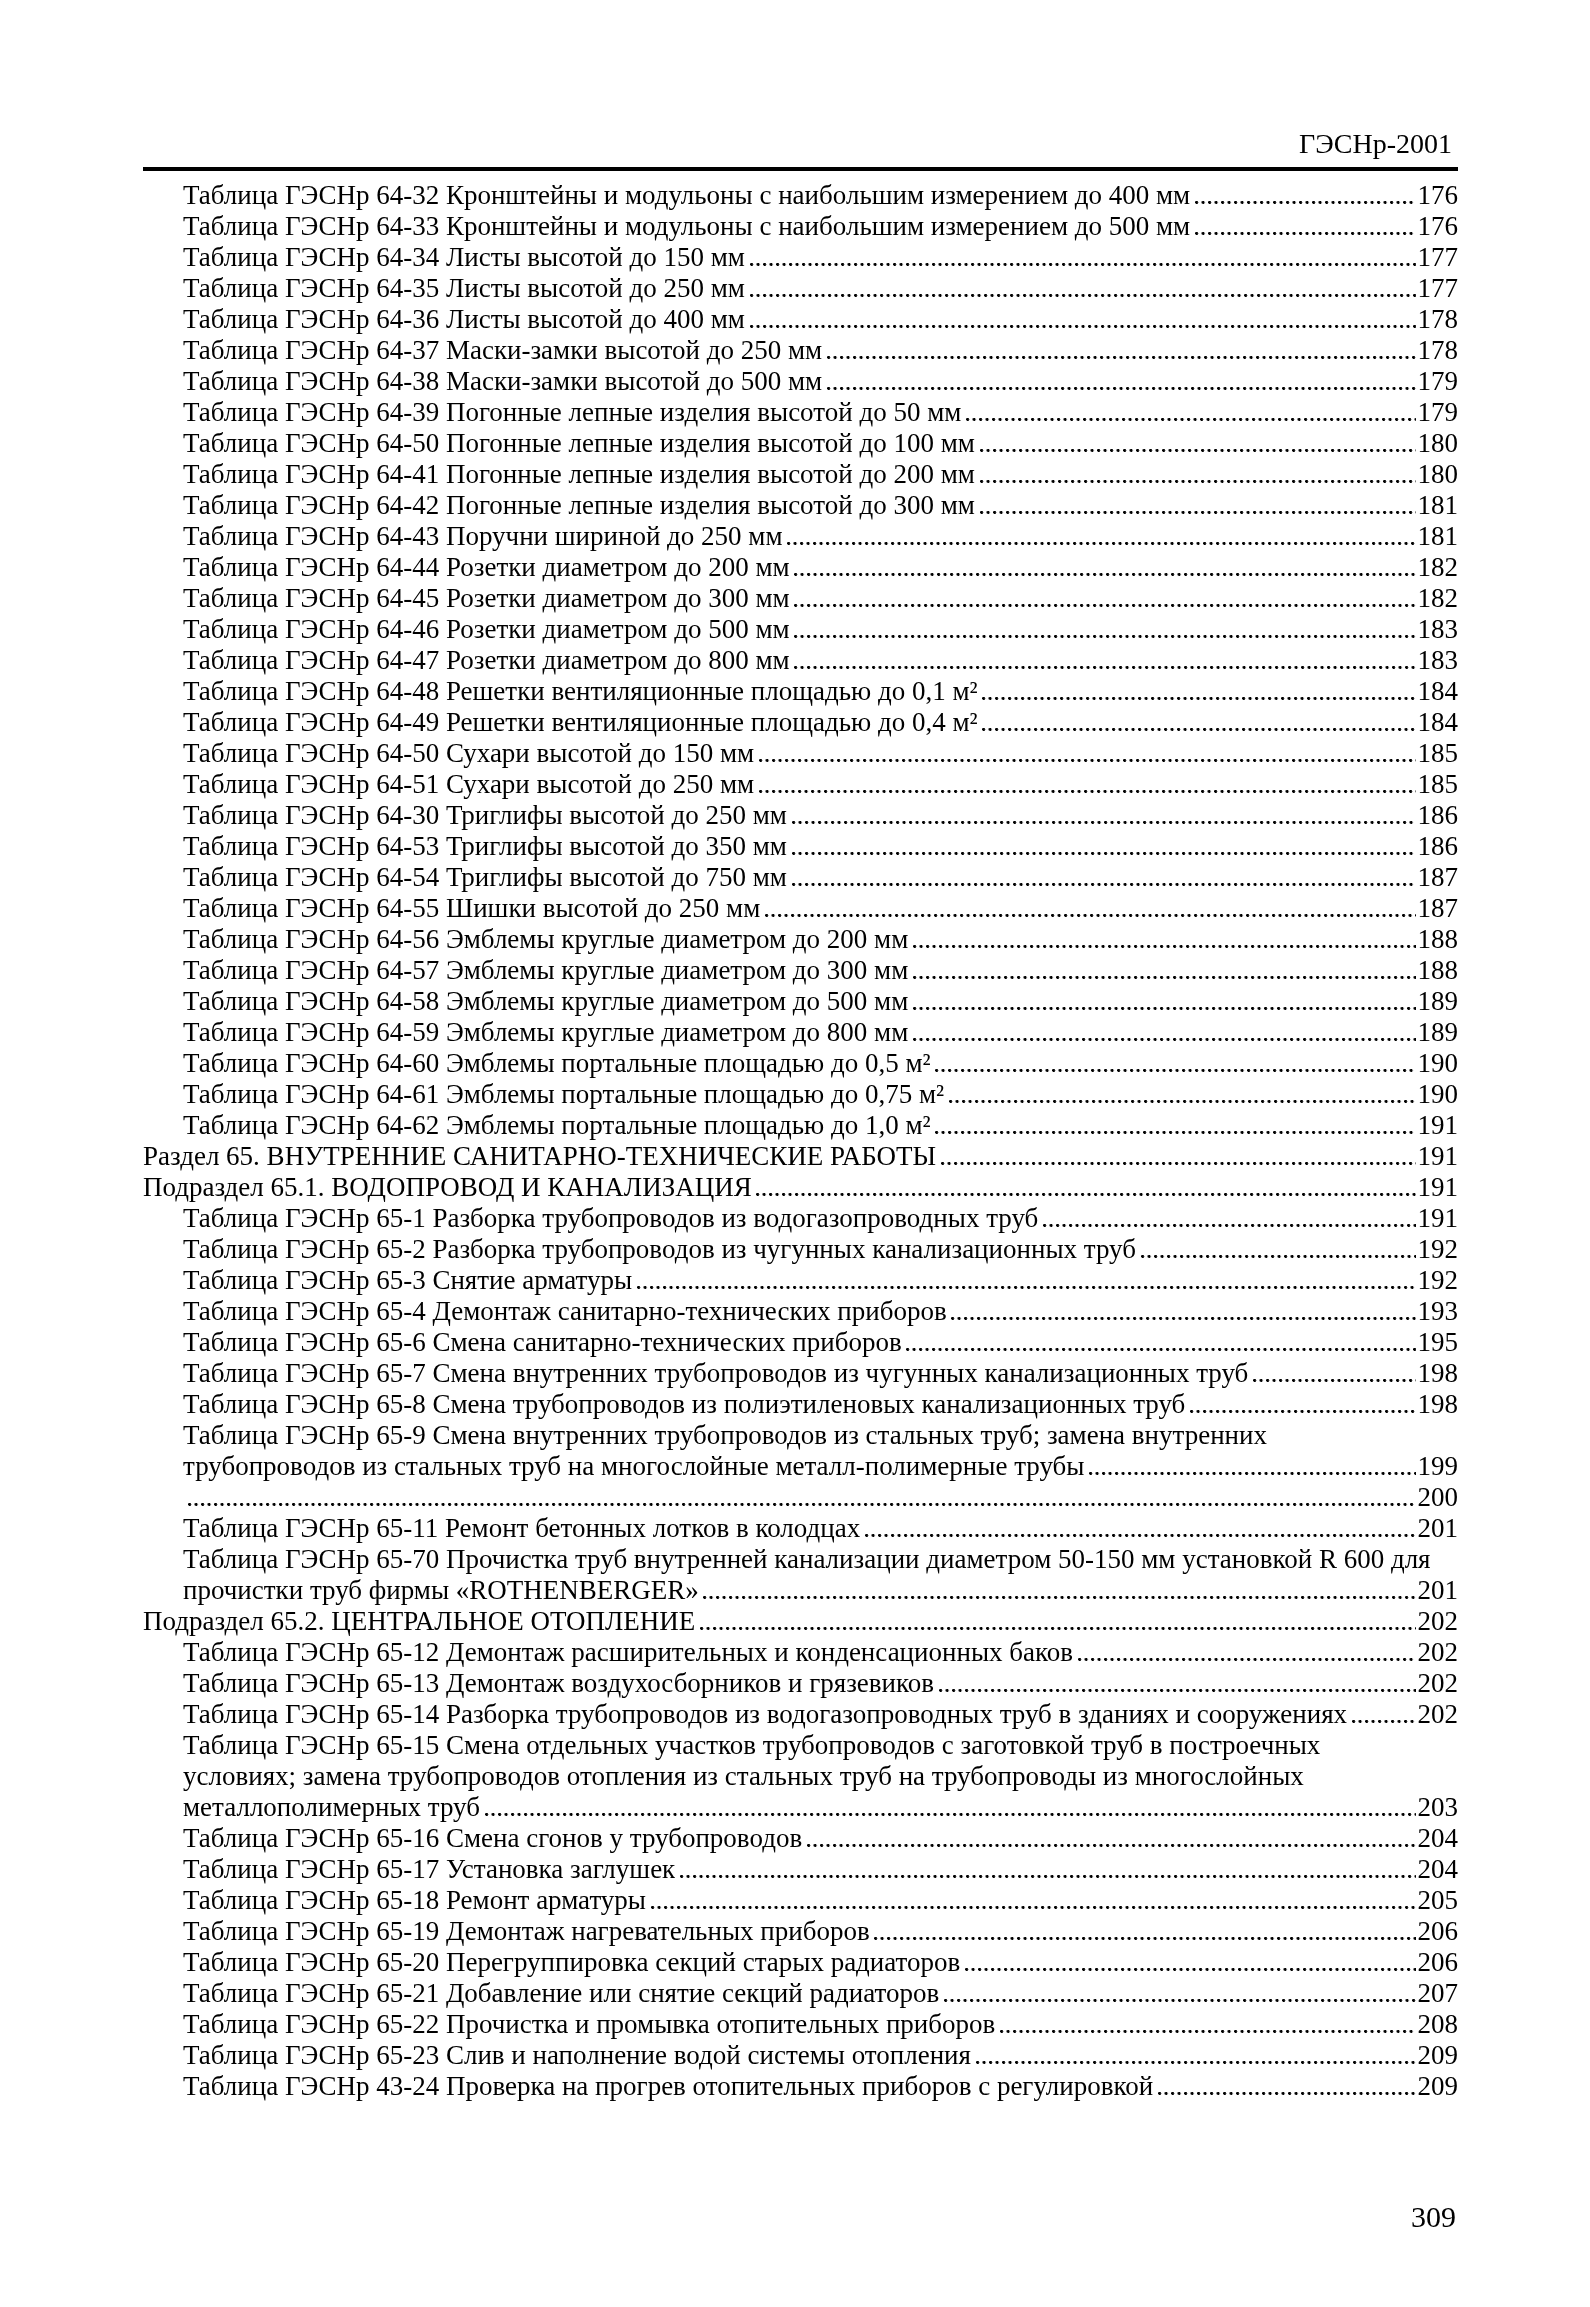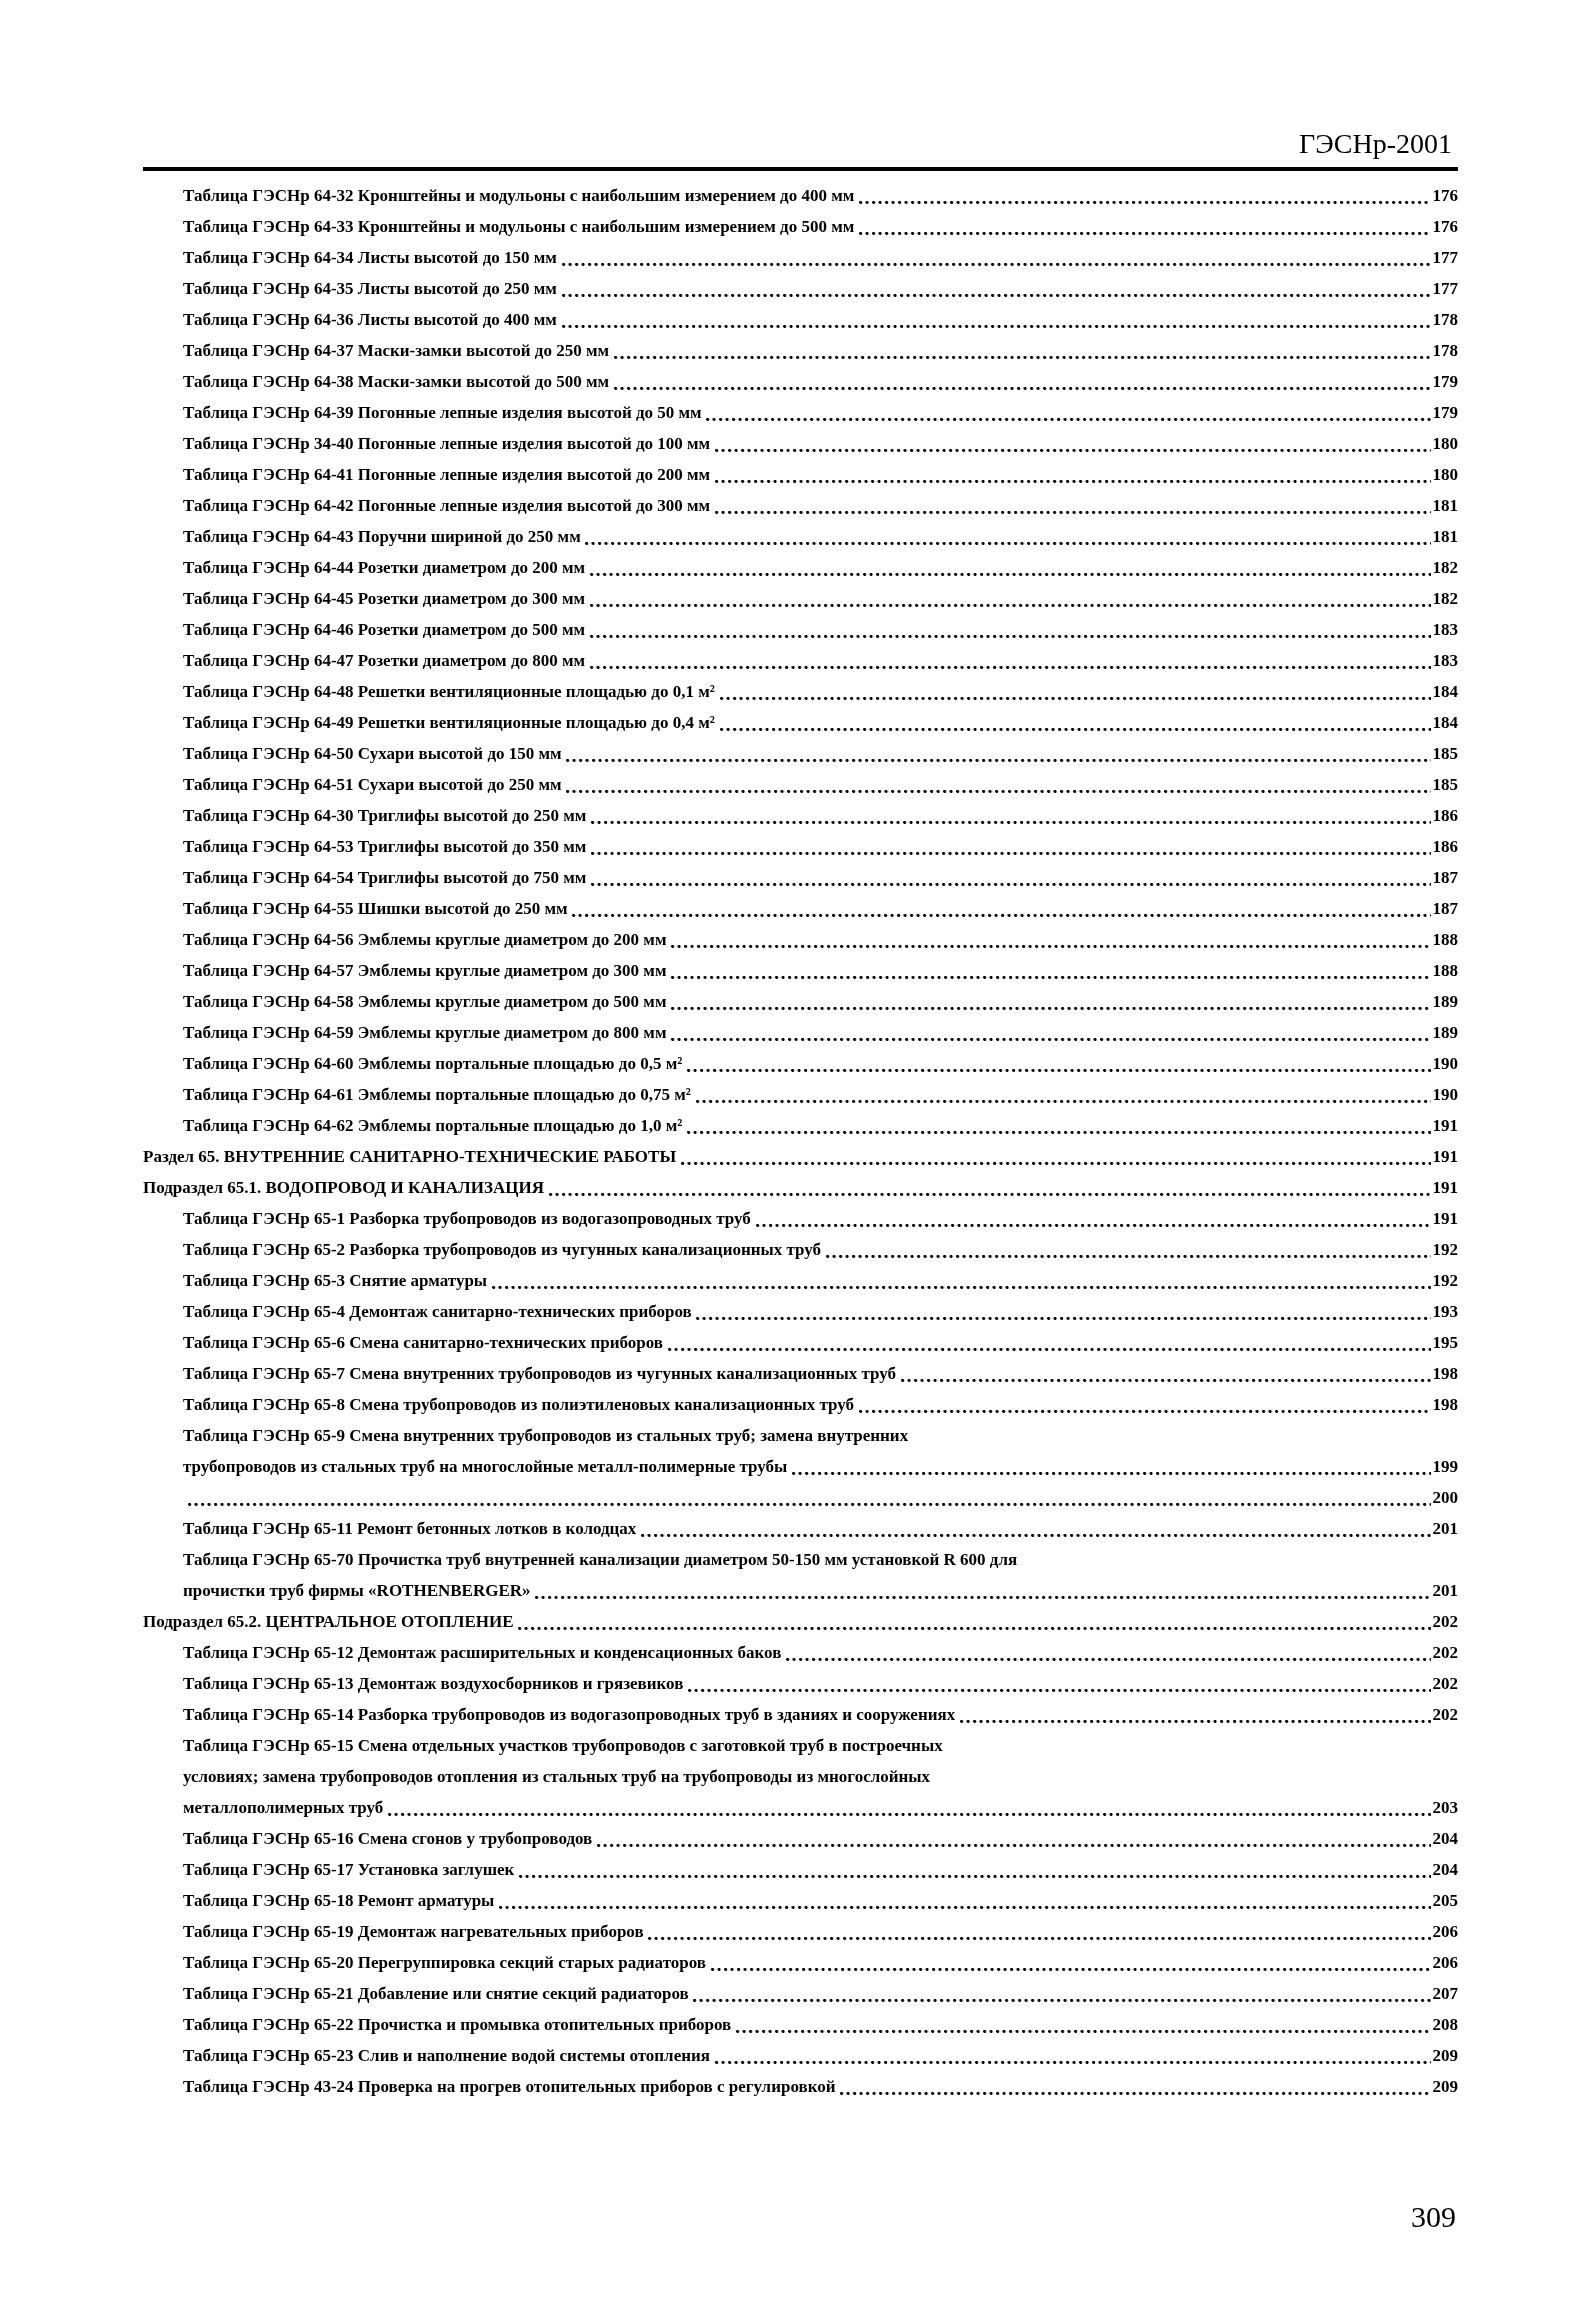--- a/index.html
+++ b/index.html
@@ -30,22 +30,21 @@
     left: 143px;
     right: 133px;
     height: 4px;
     background: #000000;
   }
   .toc {
     position: absolute;
     top: 180px;
     left: 143px;
     right: 133px;
-    font-size: 17px;
-    font-weight: bold;
+    font-size: 27px;
   }
   .entry { margin: 0; padding: 0; }
   .entry.table { padding-left: 40px; }
   .entry.section, .entry.subsection { padding-left: 0; }
   .line {
     display: flex;
     align-items: baseline;
     height: 31px;
     line-height: 31px;
     white-space: nowrap;
@@ -129,21 +128,21 @@
       </div>
       <div class="entry table">
         <div class="line">
           <span class="txt">Таблица ГЭСНр 64-39 Погонные лепные изделия высотой до 50 мм</span>
           <span class="leader"></span>
           <span class="pg">179</span>
         </div>
       </div>
       <div class="entry table">
         <div class="line">
-          <span class="txt">Таблица ГЭСНр 34-40 Погонные лепные изделия высотой до 100 мм</span>
+          <span class="txt">Таблица ГЭСНр 64-50 Погонные лепные изделия высотой до 100 мм</span>
           <span class="leader"></span>
           <span class="pg">180</span>
         </div>
       </div>
       <div class="entry table">
         <div class="line">
           <span class="txt">Таблица ГЭСНр 64-41 Погонные лепные изделия высотой до 200 мм</span>
           <span class="leader"></span>
           <span class="pg">180</span>
         </div>

